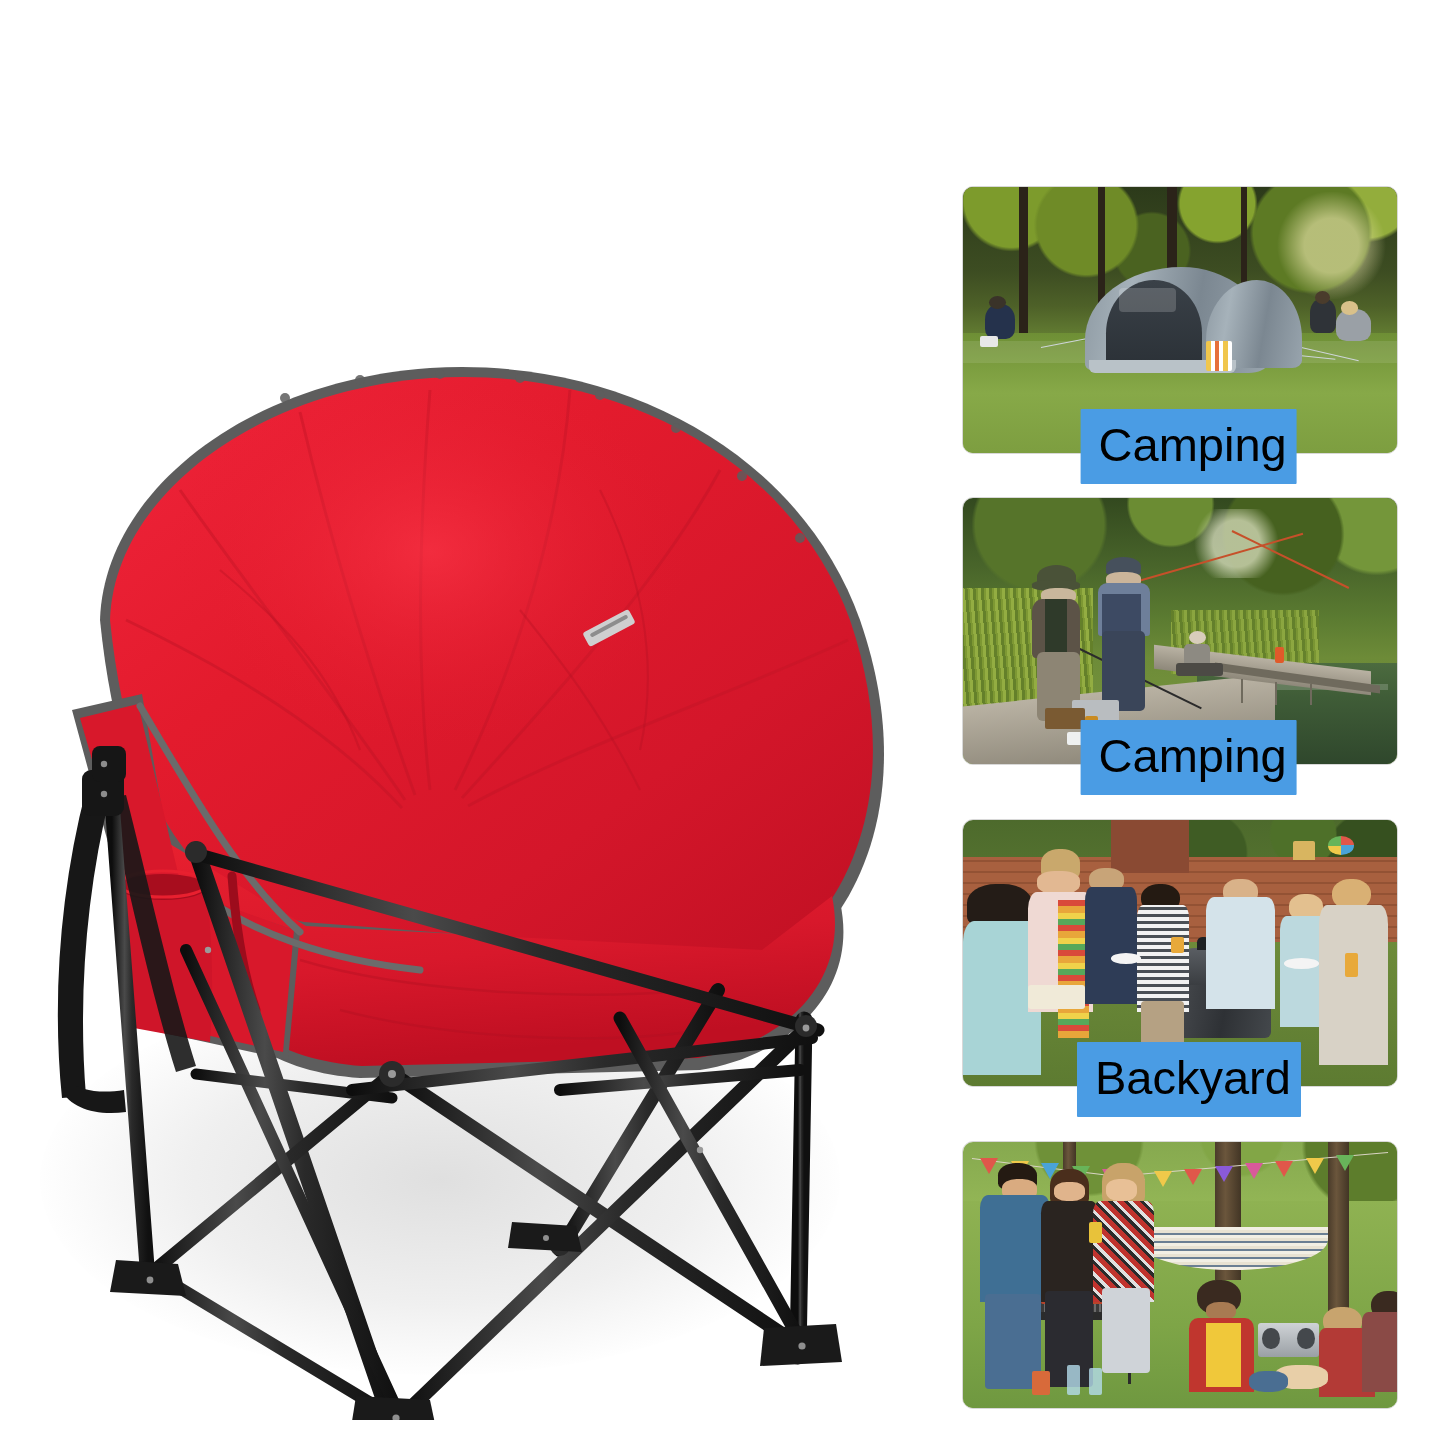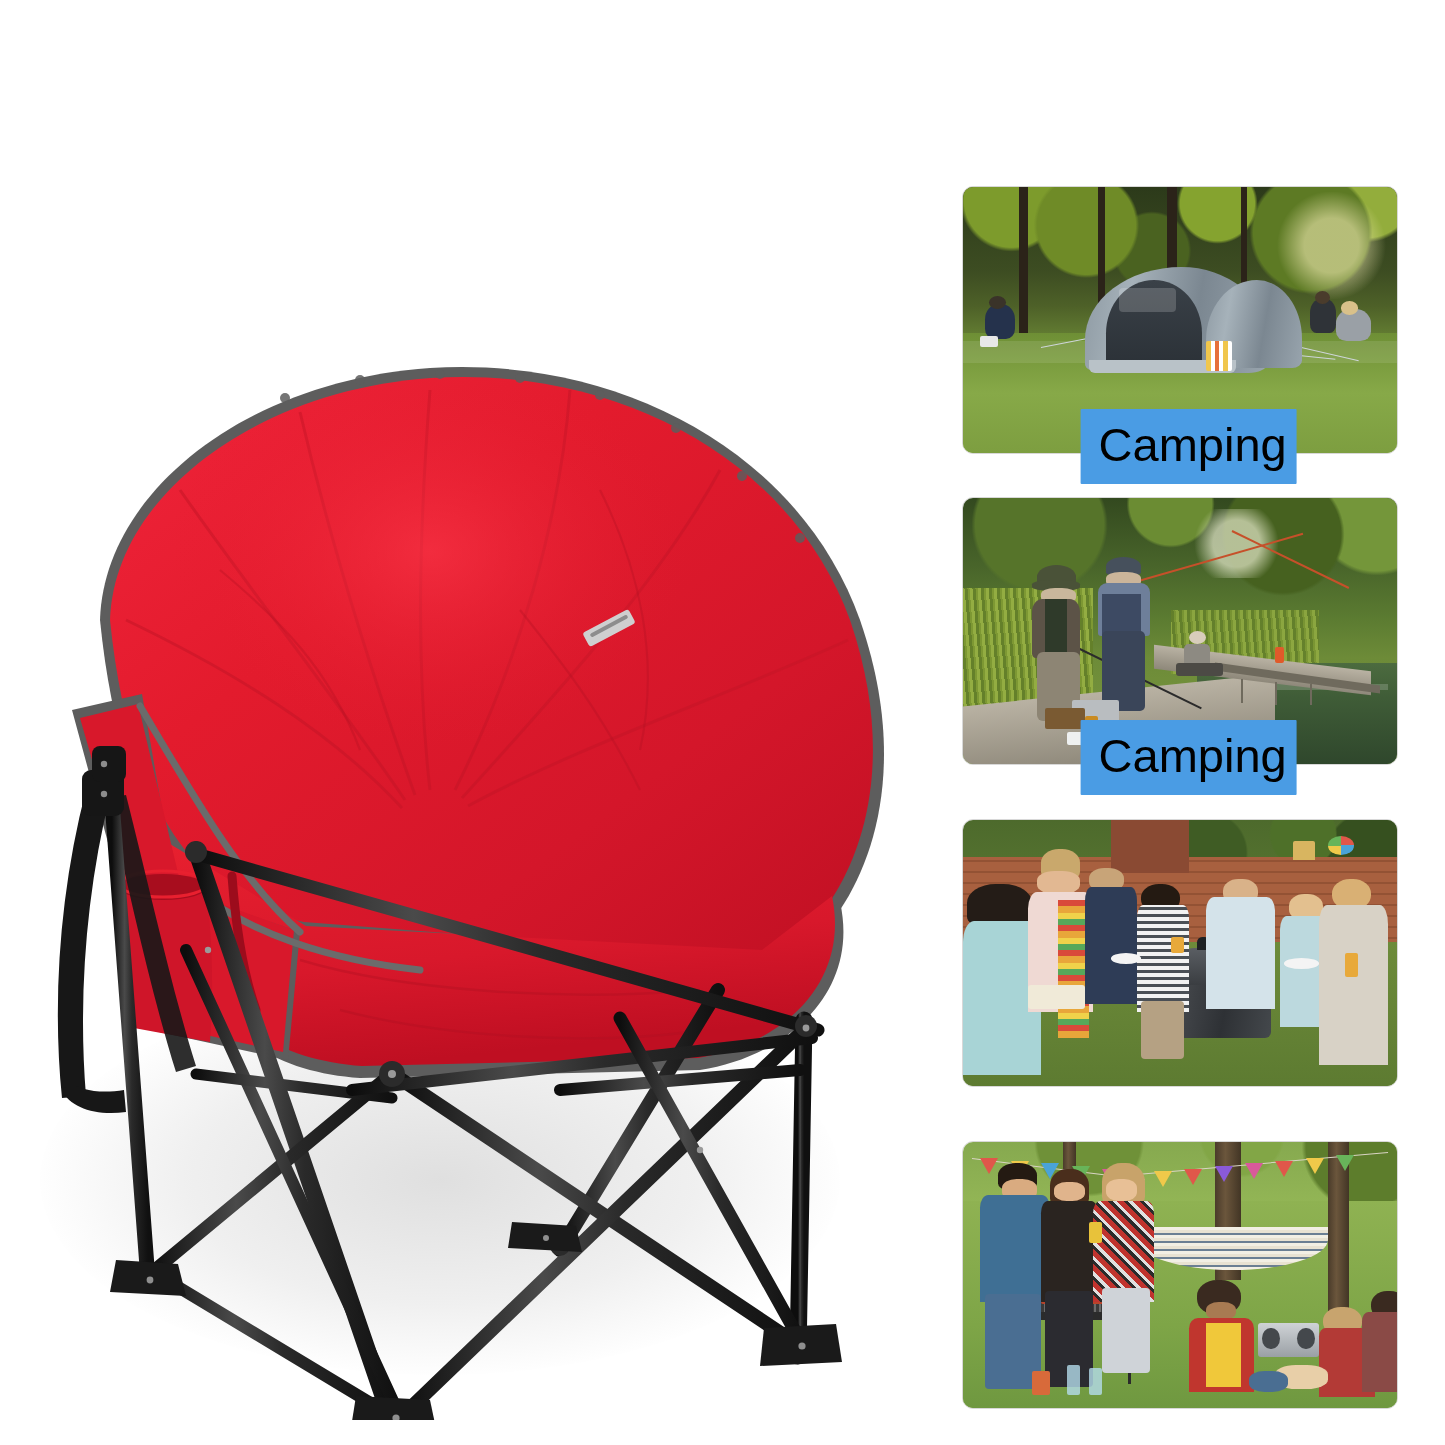--- a/index.html
+++ b/index.html
@@ -415,20 +415,21 @@
         <div class="shape" style="left:73%;top:36%;width:13%;height:42%;background:#bcd9de;border-radius:12% 12% 0 0;"></div>
         <div class="shape" style="left:85%;top:22%;width:9%;height:12%;background:#d9b074;border-radius:46%;"></div>
         <div class="shape" style="left:82%;top:32%;width:16%;height:60%;background:#d8d2c6;border-radius:12% 12% 0 0;"></div>
 
         <div class="shape" style="left:34%;top:50%;width:7%;height:4%;background:#f4f4f4;border-radius:50%;"></div>
         <div class="shape" style="left:74%;top:52%;width:8%;height:4%;background:#f4f4f4;border-radius:50%;"></div>
         <div class="shape" style="left:48%;top:44%;width:3%;height:6%;background:#e8a93a;border-radius:2px;"></div>
         <div class="shape" style="left:88%;top:50%;width:3%;height:9%;background:#e8a93a;border-radius:2px;"></div>
         <div class="shape" style="left:15%;top:62%;width:13%;height:9%;background:#f0ead8;border-radius:3px;"></div>
       </div>
+      <div class="card-badge">Backyard</div>
     </div>
 
     <div class="card" id="card-picnic">
       <div class="photo pc-bg">
         <div class="shape pc-canopy" style="left:-4%;top:-10%;width:110%;height:40%;"></div>
         <div class="shape" style="left:0;top:22%;width:100%;height:78%;background:linear-gradient(#8fb252,#7ea547 60%,#6f9840);"></div>
 
         <div class="shape pc-tree" style="left:58%;top:0;width:6%;height:52%;"></div>
         <div class="shape pc-tree" style="left:84%;top:0;width:5%;height:66%;"></div>
         <div class="shape pc-tree" style="left:23%;top:0;width:3%;height:26%;"></div>

